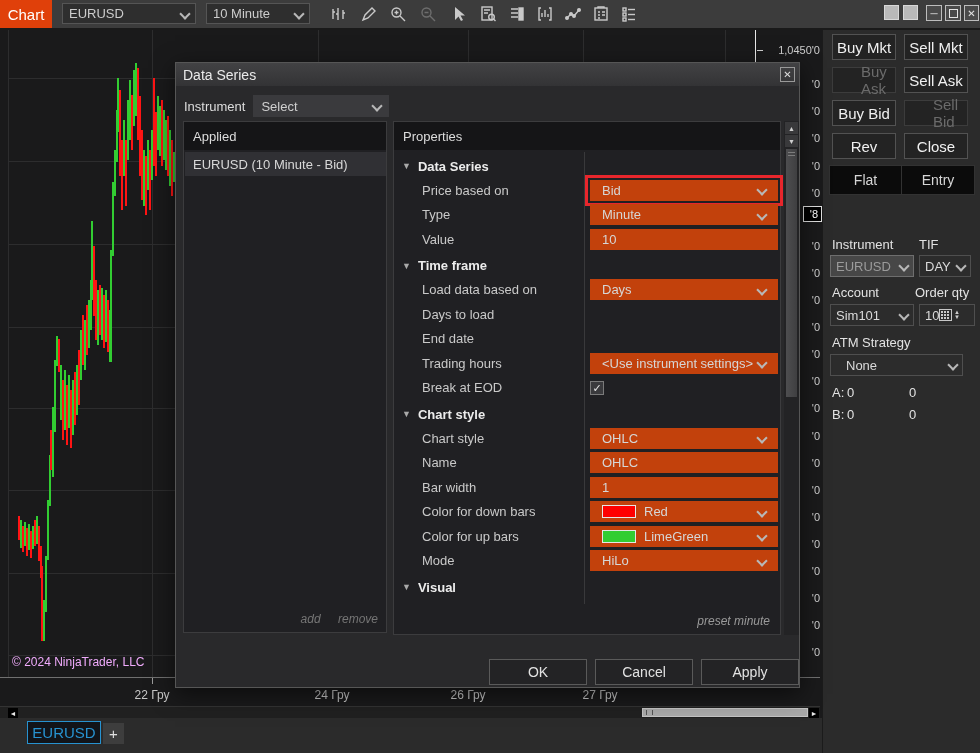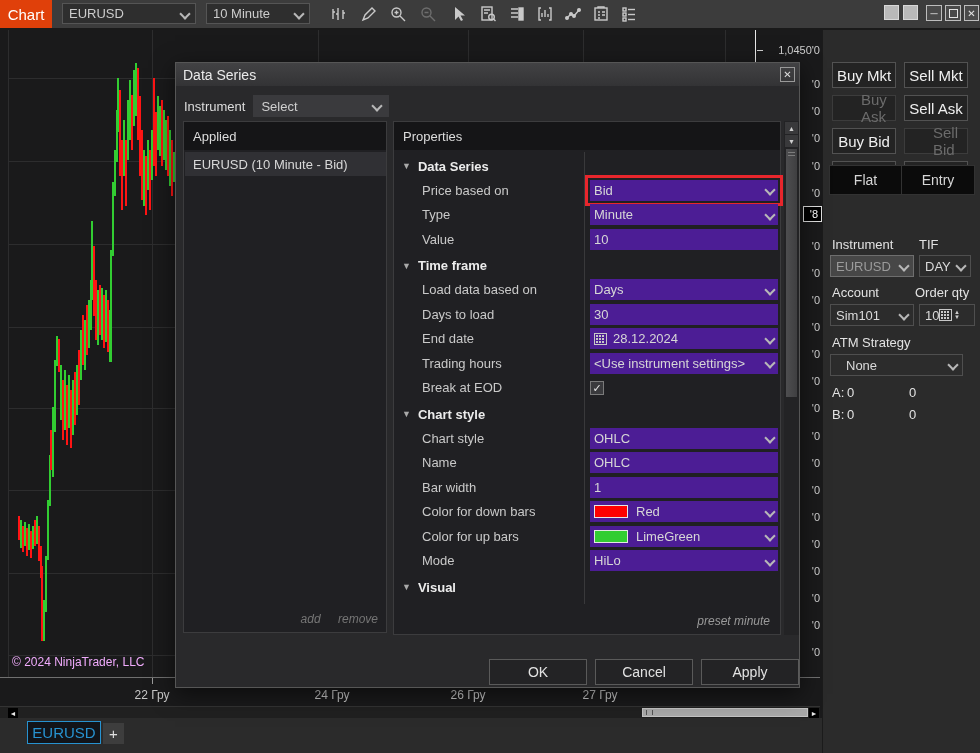--- a/index.html
+++ b/index.html
@@ -44,21 +44,21 @@
            border-left:1px solid #555;border-right:1px solid #555;}
   
   #tabbar{left:0;top:718px;width:980px;height:35px;background:#2b2b2b;z-index:2;}
   #tab-eurusd{left:27px;top:3px;width:74px;height:23px;background:#121419;border:1px solid #2792d0;
               color:#2792d0;font-size:15px;display:flex;align-items:center;justify-content:center;box-sizing:border-box;}
   #tab-add{left:103px;top:5px;width:21px;height:21px;background:#3d3d3d;color:#e0e0e0;font-size:15px;
            display:flex;align-items:center;justify-content:center;}
   
   #order-panel{left:822px;top:28px;width:158px;height:725px;background:#2b2b2b;border-left:1px solid #1b1b1b;z-index:10;font-size:15px;}
   .obtn{position:absolute;width:64px;height:26px;background:#232323;border:1px solid #525252;color:#f0f0f0;
-        font-size:15px;display:flex;align-items:center;justify-content:center;box-sizing:border-box;margin-top:28px;}
+        font-size:15px;display:flex;align-items:center;justify-content:center;box-sizing:border-box;}
   .obtn.off{color:#6b6b6b;border-color:#3c3c3c;padding-left:28px;}
   .ptable-cell{position:absolute;background:#0b0b0b;border:1px solid #323232;color:#d6d6d6;font-size:14px;
                display:flex;align-items:center;justify-content:center;box-sizing:border-box;}
   .plabel{position:absolute;font-size:13px;color:#e2e2e2;}
   .pselect{position:absolute;height:22px;background:#2c2c2c;border:1px solid #4f4f4f;color:#dadada;font-size:13px;
            display:flex;align-items:center;padding:0 5px;box-sizing:border-box;}
   .pselect.disabled{background:#474747;border-color:#6e6e6e;color:#9b9b9b;}
   .spin{display:flex;flex-direction:column;font-size:6px;color:#cfcfcf;line-height:5px;margin-left:2px;}
   .mini-grid{width:11px;height:10px;border:1px solid #c8c8c8;position:relative;flex:none;}
   .mini-grid::after{content:"";position:absolute;width:2px;height:2px;background:#c8c8c8;left:1px;top:1px;
@@ -81,22 +81,22 @@
                 font-size:13px;display:flex;align-items:center;padding:0 8px;box-sizing:border-box;}
   #applied-foot{position:absolute;right:8px;bottom:6px;font-size:12px;font-style:italic;color:#757575;}
   #applied-foot span{margin-left:14px;}
   #props-panel{left:217px;top:58px;width:388px;height:514px;}
   #prop-rows{position:absolute;left:0;top:30px;width:100%;}
   .prow{height:24.5px;display:flex;align-items:center;position:relative;}
   .prow .lbl{margin-left:28px;font-size:13px;color:#c9c9c9;}
   .psec{height:24px;display:flex;align-items:center;margin-top:2px;}
   .psec .tri{margin-left:8px;color:#a9a9a9;font-size:9px;}
   .psec .ttl{margin-left:7px;font-size:13px;font-weight:bold;color:#ececec;}
-  .ctl{position:absolute;left:196px;width:188px;height:21px;background:#4c1d95;display:flex;align-items:center;
-       padding:0 4px;box-sizing:border-box;font-size:13px;color:#d6d6d6;}
+  .ctl{position:absolute;left:196px;width:188px;height:21px;background:#c2410c;display:flex;align-items:center;
+       padding:0 12px;box-sizing:border-box;font-size:13px;color:#d6d6d6;}
   .ctl .val{flex:1;white-space:nowrap;overflow:hidden;}
   .ctl.hl{outline:3px solid #e8262c;outline-offset:2px;}
   .swatch{width:32px;height:11px;border:1px solid #e6e6e6;margin-right:8px;flex:none;}
   .checkbox{position:absolute;left:196px;width:14px;height:14px;background:#3a3a3d;border:1px solid #7a7a7a;
             color:#e8e8e8;font-size:11px;line-height:13px;text-align:center;box-sizing:border-box;}
   #col-sep{position:absolute;left:190px;top:30px;width:1px;height:452px;background:#39393b;}
   #preset-note{position:absolute;right:10px;bottom:6px;font-size:12px;font-style:italic;color:#9a9a9a;}
   
   #dlg-scroll{left:608px;top:58px;width:15px;height:514px;background:#232325;}
   .dsb-btn{position:absolute;left:1px;width:13px;height:12px;background:#39393b;color:#cfcfcf;font-size:7px;
@@ -466,31 +466,23 @@
         </div>
         <div class="prow">
           <div class="lbl">Load data based on</div>
           <div class="ctl">
             <div class="val">Days</div>
             <div class="chev"></div>
           </div>
         </div>
         <div class="prow">
           <div class="lbl">Days to load</div>
-          <div class="ctl">
-            <div class="val">30</div>
-          </div>
         </div>
         <div class="prow">
           <div class="lbl">End date</div>
-          <div class="ctl">
-            <div class="mini-grid" style="margin-right: 6px;"></div>
-            <div class="val">28.12.2024</div>
-            <div class="chev"></div>
-          </div>
         </div>
         <div class="prow">
           <div class="lbl">Trading hours</div>
           <div class="ctl">
             <div class="val">&lt;Use instrument settings&gt;</div>
             <div class="chev"></div>
           </div>
         </div>
         <div class="prow">
           <div class="lbl">Break at EOD</div>

